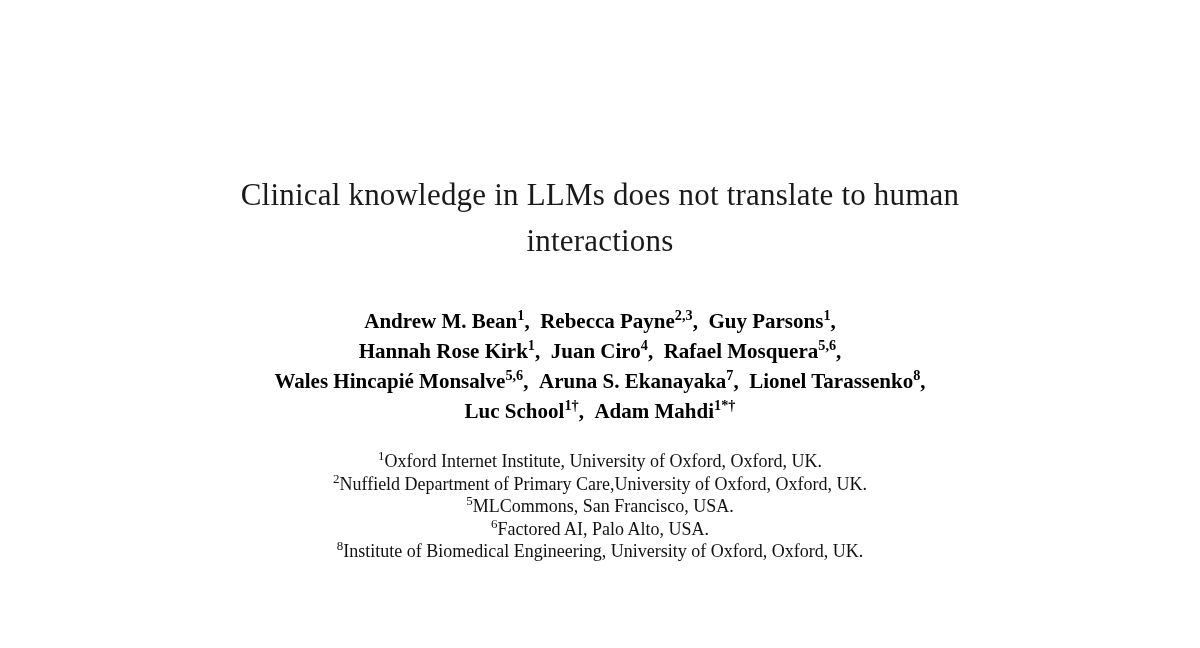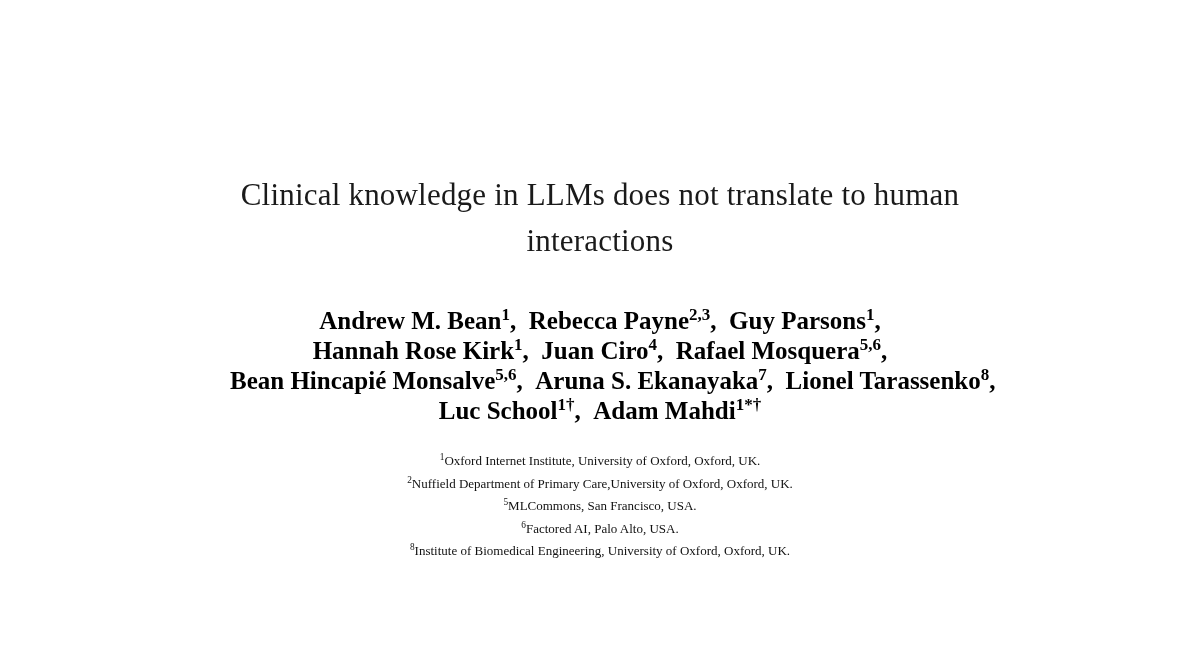--- a/index.html
+++ b/index.html
@@ -48,42 +48,42 @@
     line-height: 46px;
     font-family: "Liberation Serif", serif;
     font-weight: normal;
     letter-spacing: 0.2px;
     color: #1a1a1a;
   }
 
   .authors {
     margin-top: 42px;
     text-align: center;
-    font-size: 25px;
+    font-size: 21px;
     font-weight: bold;
     line-height: 30px;
     color: #000;
   }
   .authors .line {
     white-space: nowrap;
   }
   .author-name {
     font-weight: bold;
   }
   sup {
     font-size: 0.68em;
     vertical-align: super;
     font-weight: bold;
     line-height: 0;
   }
 
   .affiliations {
     margin-top: 24px;
     text-align: center;
-    font-size: 13px;
+    font-size: 18px;
     line-height: 22.5px;
     color: #111;
   }
   .affiliations .aff-line sup {
     font-weight: normal;
     font-size: 0.72em;
   }
 </style>
 </head>
 <body>
@@ -94,21 +94,21 @@
     
   </div>
 
   <div class="paper-body">
 
     <div class="title">Clinical knowledge in LLMs does not translate to human interactions</div>
 
     <div class="authors">
       <div class="line"><span class="author-name">Andrew M. Bean</span><sup>1</sup><span>,&nbsp;&nbsp;</span><span class="author-name">Rebecca Payne</span><sup>2,3</sup><span>,&nbsp;&nbsp;</span><span class="author-name">Guy Parsons</span><sup>1</sup><span>,</span></div>
       <div class="line"><span class="author-name">Hannah Rose Kirk</span><sup>1</sup><span>,&nbsp;&nbsp;</span><span class="author-name">Juan Ciro</span><sup>4</sup><span>,&nbsp;&nbsp;</span><span class="author-name">Rafael Mosquera</span><sup>5,6</sup><span>,</span></div>
-      <div class="line"><span class="author-name">Bean Hincapié Monsalve</span><sup>5,6</sup><span>,&nbsp;&nbsp;</span><span class="author-name">Aruna S. Ekanayaka</span><sup>7</sup><span>,&nbsp;&nbsp;</span><span class="author-name">Lionel Tarassenko</span><sup>8</sup><span>,</span></div>
+      <div class="line"><span class="author-name">Wales Hincapié Monsalve</span><sup>5,6</sup><span>,&nbsp;&nbsp;</span><span class="author-name">Aruna S. Ekanayaka</span><sup>7</sup><span>,&nbsp;&nbsp;</span><span class="author-name">Lionel Tarassenko</span><sup>8</sup><span>,</span></div>
       <div class="line"><span class="author-name">Luc School</span><sup>1†</sup><span>,&nbsp;&nbsp;</span><span class="author-name">Adam Mahdi</span><sup>1*†</sup><span></span></div>
     </div>
 
     <div class="affiliations">
         <div class="aff-line"><sup>1</sup><span>Oxford Internet Institute, University of Oxford, Oxford, UK.</span></div>
         <div class="aff-line"><sup>2</sup><span>Nuffield Department of Primary Care,University of Oxford, Oxford, UK.</span></div>
         <div class="aff-line"><sup>5</sup><span>MLCommons, San Francisco, USA.</span></div>
         <div class="aff-line"><sup>6</sup><span>Factored AI, Palo Alto, USA.</span></div>
         <div class="aff-line"><sup>8</sup><span>Institute of Biomedical Engineering, University of Oxford, Oxford, UK.</span></div>
       </div>

